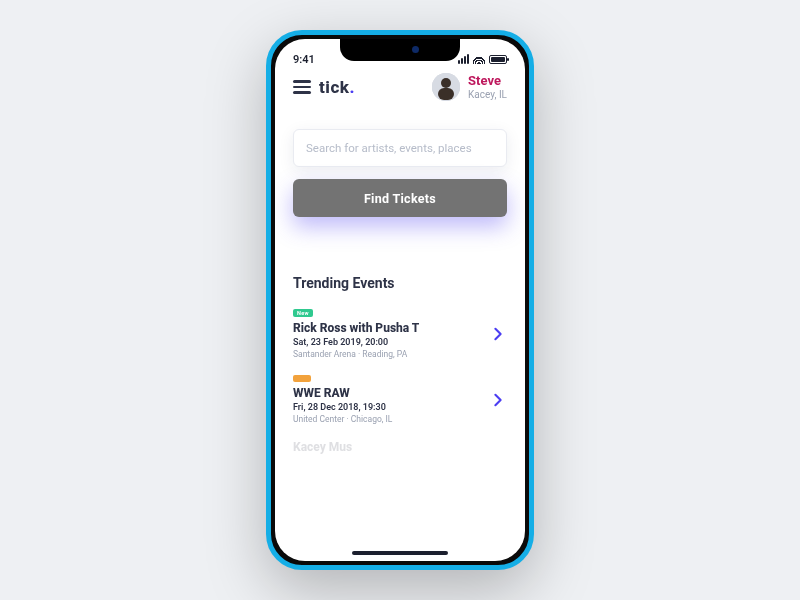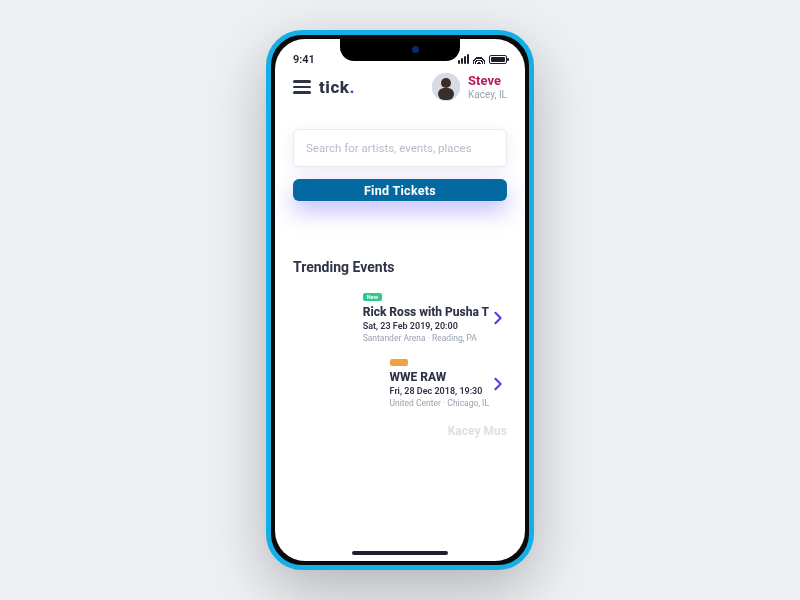--- a/index.html
+++ b/index.html
@@ -74,28 +74,28 @@
     width:100%;height:38px;border:1px solid #e9ebf1;border-radius:6px;
     box-shadow:0 4px 16px rgba(31,38,80,.08);
     padding:0 12px;display:flex;align-items:center;margin-bottom:12px;
     background:#fff;
     margin-top:8px;
   }
   .search input{border:0;outline:0;width:100%;font-size:11.5px;color:#2e3347;background:transparent}
   .search input::placeholder{color:#b6bcc9}
 
   .cta{
-    width:100%;height:22px;border:0;border-radius:6px;background:#0369a1;color:#fff;
+    width:100%;height:38px;border:0;border-radius:6px;background:#737373;color:#fff;
     font-weight:700;font-size:12.5px;letter-spacing:.3px;cursor:pointer;
     box-shadow:0 10px 22px rgba(75,61,242,.35);
   }
 
   .section-title{margin-top:58px;font-size:14px;font-weight:700;color:#2e3347;margin-bottom:10px}
 
-  .event{display:flex;align-items:center;justify-content:flex-end;padding:8px 0}
+  .event{display:flex;align-items:center;justify-content:space-between;padding:8px 0}
   .ev-info{display:flex;flex-direction:column;gap:2px}
   .tag{display:inline-flex;align-items:center;justify-content:center;color:#fff;font-size:5.5px;font-weight:700;border-radius:2px;padding:1px 4px;width:fit-content;margin-bottom:2px;letter-spacing:.3px}
   .ev-title{font-size:12px;font-weight:800;color:#2e3347}
   .ev-date{font-size:9px;font-weight:600;color:#2e3347}
   .ev-loc{font-size:8.5px;color:#9aa1b1}
   .chev{width:18px;height:18px;display:flex;align-items:center;justify-content:center;color:#4b3df2}
   .chev svg{width:10px;height:14px}
 
   .faded{opacity:.15}
   .homebar{position:absolute;bottom:6px;left:50%;transform:translateX(-50%);width:96px;height:4px;background:#1b1f2e;border-radius:3px}

